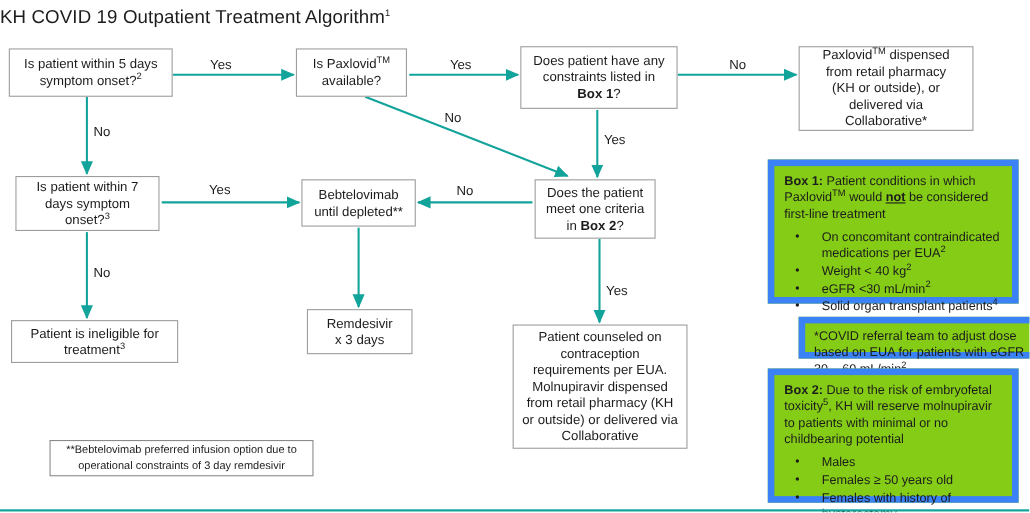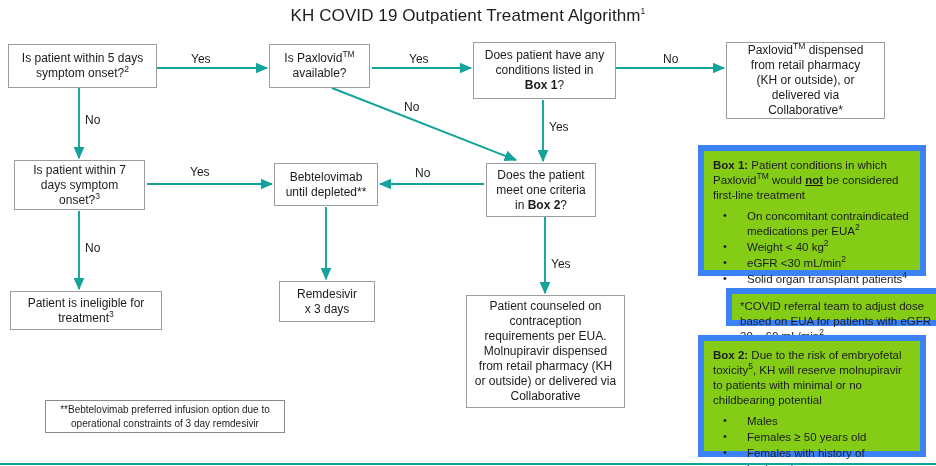--- a/index.html
+++ b/index.html
@@ -16,21 +16,20 @@
     width: 936px;
     height: 466px;
     background: #ffffff;
     overflow: hidden;
   }
   .title {
     position: absolute;
     left: 0;
     top: 6px;
     width: 936px;
-    text-align: center;
     font-size: 17px;
     color: #1c1c1c;
     letter-spacing: 0.1px;
   }
   .node {
     position: absolute;
     box-sizing: border-box;
     border: 1px solid #9d9d9d;
     background: #ffffff;
     display: flex;
@@ -173,21 +172,21 @@
   <div class="node" style="left:269px; top:44px; width:101px; height:44px;">
     <div class="inner">
       <span>Is Paxlovid</span><span class="tm">TM</span><br>
       <span>available?</span>
     </div>
   </div>
 
   <div class="node" style="left:473px; top:42px; width:143px; height:57px;">
     <div class="inner">
       <span>Does patient have any</span><br>
-      <span>conditions listed in</span><br>
+      <span>constraints listed in</span><br>
       <span class="b">Box 1</span><span>?</span>
     </div>
   </div>
 
   <div class="node" style="left:726px; top:42px; width:159px; height:77px;">
     <div class="inner">
       <span>Paxlovid</span><span class="tm">TM</span><span> dispensed</span><br>
       <span>from retail pharmacy</span><br>
       <span>(KH or outside),  or</span><br>
       <span>delivered via</span><br>

